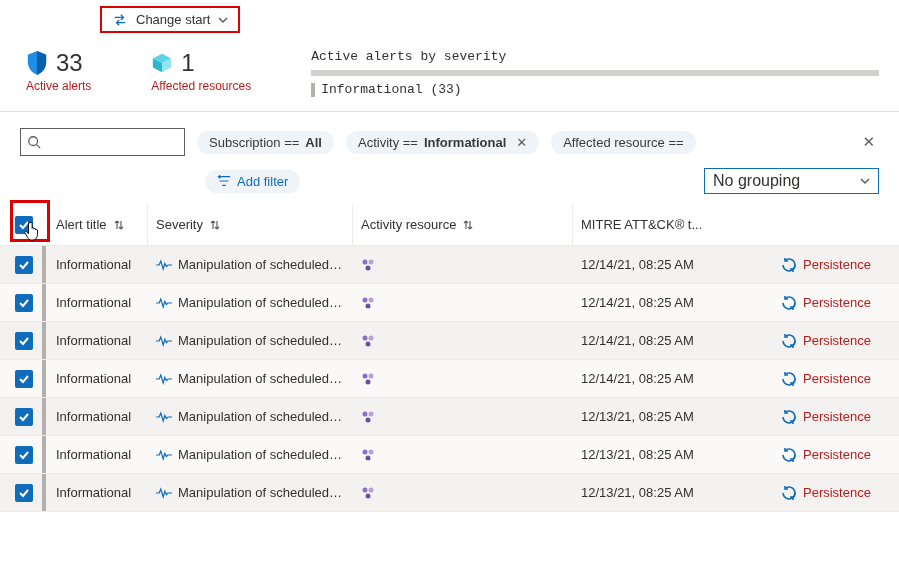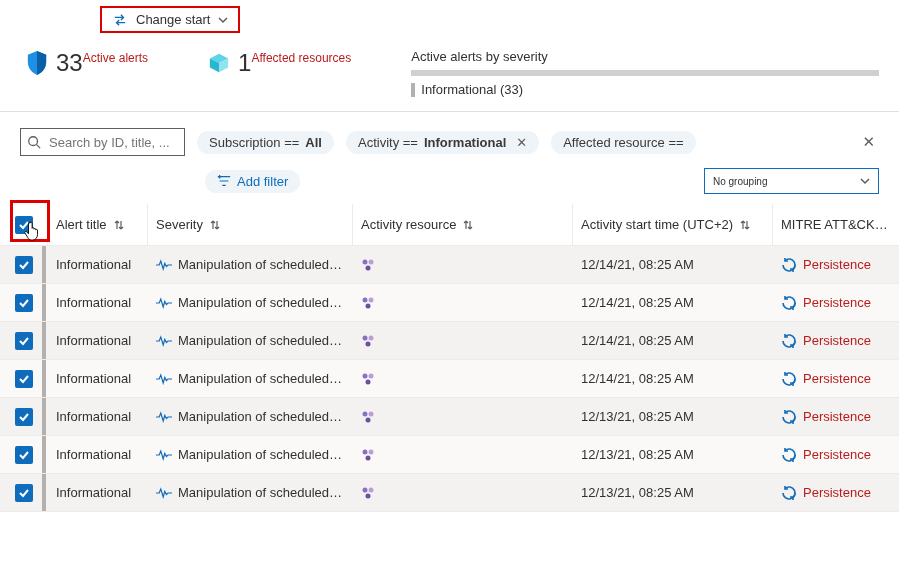--- a/index.html
+++ b/index.html
@@ -26,28 +26,28 @@
   .icon { display: inline-flex; align-items: center; justify-content: center; }
   .chev-down { width: 10px; height: 10px; }
 
   .metrics {
     display: flex;
     align-items: flex-start;
     gap: 60px;
     padding: 10px 20px 14px 26px;
     border-bottom: 1px solid #e1dfdd;
   }
-  .metric { display: flex; flex-direction: row; align-items: flex-start; }
+  .metric { display: flex; flex-direction: column; align-items: flex-start; }
   .metric-top { display: flex; align-items: center; gap: 8px; }
   .metric-value { font-size: 24px; font-weight: 400; }
   .metric-label { font-size: 12px; color: #b91c1c; margin-top: 2px; }
   .shield-icon { width: 22px; height: 26px; }
   .cube-icon { width: 22px; height: 22px; }
 
-  .sev-block { flex: 1; }
+  .sev-block { flex: 1; font-family: Liberation Mono, monospace; }
   .sev-title { font-size: 13px; margin-bottom: 6px; color: #323130; }
   .sev-bar { height: 6px; width: 100%; background: #d2d0ce; margin-bottom: 6px; }
   .sev-legend { display: flex; align-items: center; gap: 6px; font-size: 13px; }
   .sev-swatch { width: 4px; height: 14px; background: #b3b0ad; display: inline-block; }
 
   .filterbar {
     display: flex;
     align-items: center;
     gap: 12px;
     padding: 16px 20px 8px 20px;
@@ -80,21 +80,21 @@
     display: flex; align-items: center;
     padding: 4px 20px 10px 20px;
   }
   .addfilter svg { width: 14px; height: 14px; }
   .addfilter { color: #0f6cbd; background: #eef4f8; }
   .grouping {
     margin-left: auto;
     border: 1px solid #0f6cbd;
     height: 26px; width: 175px;
     display: flex; align-items: center; justify-content: space-between;
-    padding: 0 8px; font-size: 10px; cursor: pointer;
+    padding: 0 8px; font-size: 16px; cursor: pointer;
   }
 
   
   .grid { width: 100%; }
   .row, .hdr {
     display: grid;
     grid-template-columns: 48px 100px 205px 220px 200px 126px;
     align-items: center;
     min-height: 38px;
     border-bottom: 1px solid #edebe9;
@@ -201,21 +201,20 @@
 </div>
 
 <div class="filterbar">
   <div class="searchbox">
     <span class="icon">
       <svg width="14" height="14" viewBox="0 0 16 16" fill="none" stroke="#605e5c" stroke-width="1.5">
           <circle cx="7" cy="7" r="5"></circle>
           <path d="M11 11 L15 15"></path>
         </svg>
     </span>
-    <input placeholder="Search by ID, title, ..." style="">
   </div>
 
   <span class="pill">
     <span>Subscription == </span>
     <strong>All</strong>
   </span>
 
   <span class="pill">
     <span>Activity == </span>
     <strong>Informational</strong>
@@ -279,27 +278,20 @@
         </svg>
     </div>
     <div class="cell">
       <span>Activity resource</span>
       <svg class="sort-ic" viewBox="0 0 12 12" fill="none" stroke="#605e5c" stroke-width="1.2">
           <path d="M4 2v8M4 2l-2 2M4 2l2 2"></path>
           <path d="M8 10V2M8 10l-2-2M8 10l2-2"></path>
         </svg>
     </div>
     <div class="cell">
-      <span>Activity start time (UTC+2)</span>
-      <svg class="sort-ic" viewBox="0 0 12 12" fill="none" stroke="#605e5c" stroke-width="1.2">
-          <path d="M4 2v8M4 2l-2 2M4 2l2 2"></path>
-          <path d="M8 10V2M8 10l-2-2M8 10l2-2"></path>
-        </svg>
-    </div>
-    <div class="cell">
       <span class="truncate">MITRE ATT&amp;CK® t...</span>
     </div>
   </div>
 
   <div id="rows-mount">
   <div class="row">
     <span class="sev-stripe"></span>
     <div class="cell" style="justify-content:center">
       <span class="checkbox">
         <svg viewBox="0 0 12 12" fill="none" stroke="#fff" stroke-width="2">

